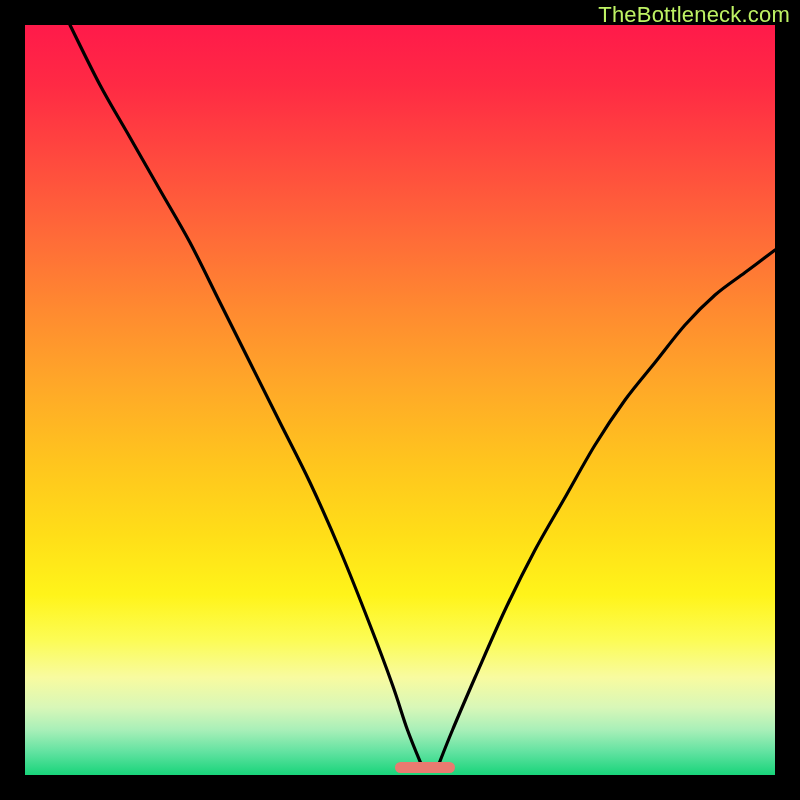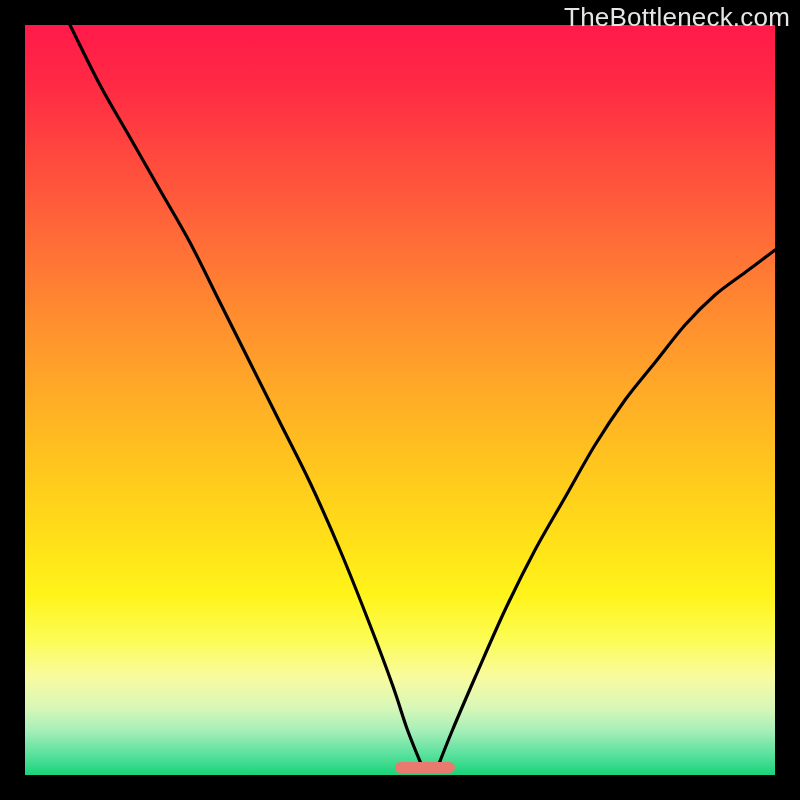--- a/index.html
+++ b/index.html
@@ -44,22 +44,22 @@
     position: absolute;
     height: 11px;
     border-radius: 6px;
     background: #e97a70;
   }
   .watermark {
     position: absolute;
     top: 2px;
     right: 10px;
     font-family: Arial, Helvetica, sans-serif;
-    font-size: 26px;
-    color: #e5e5e5;
+    font-size: 22px;
+    color: #bef264;
     letter-spacing: 0.2px;
   }
 </style>
 </head>
 <body>
 
 <div class="stage">
 
   <div class="plot">
 

